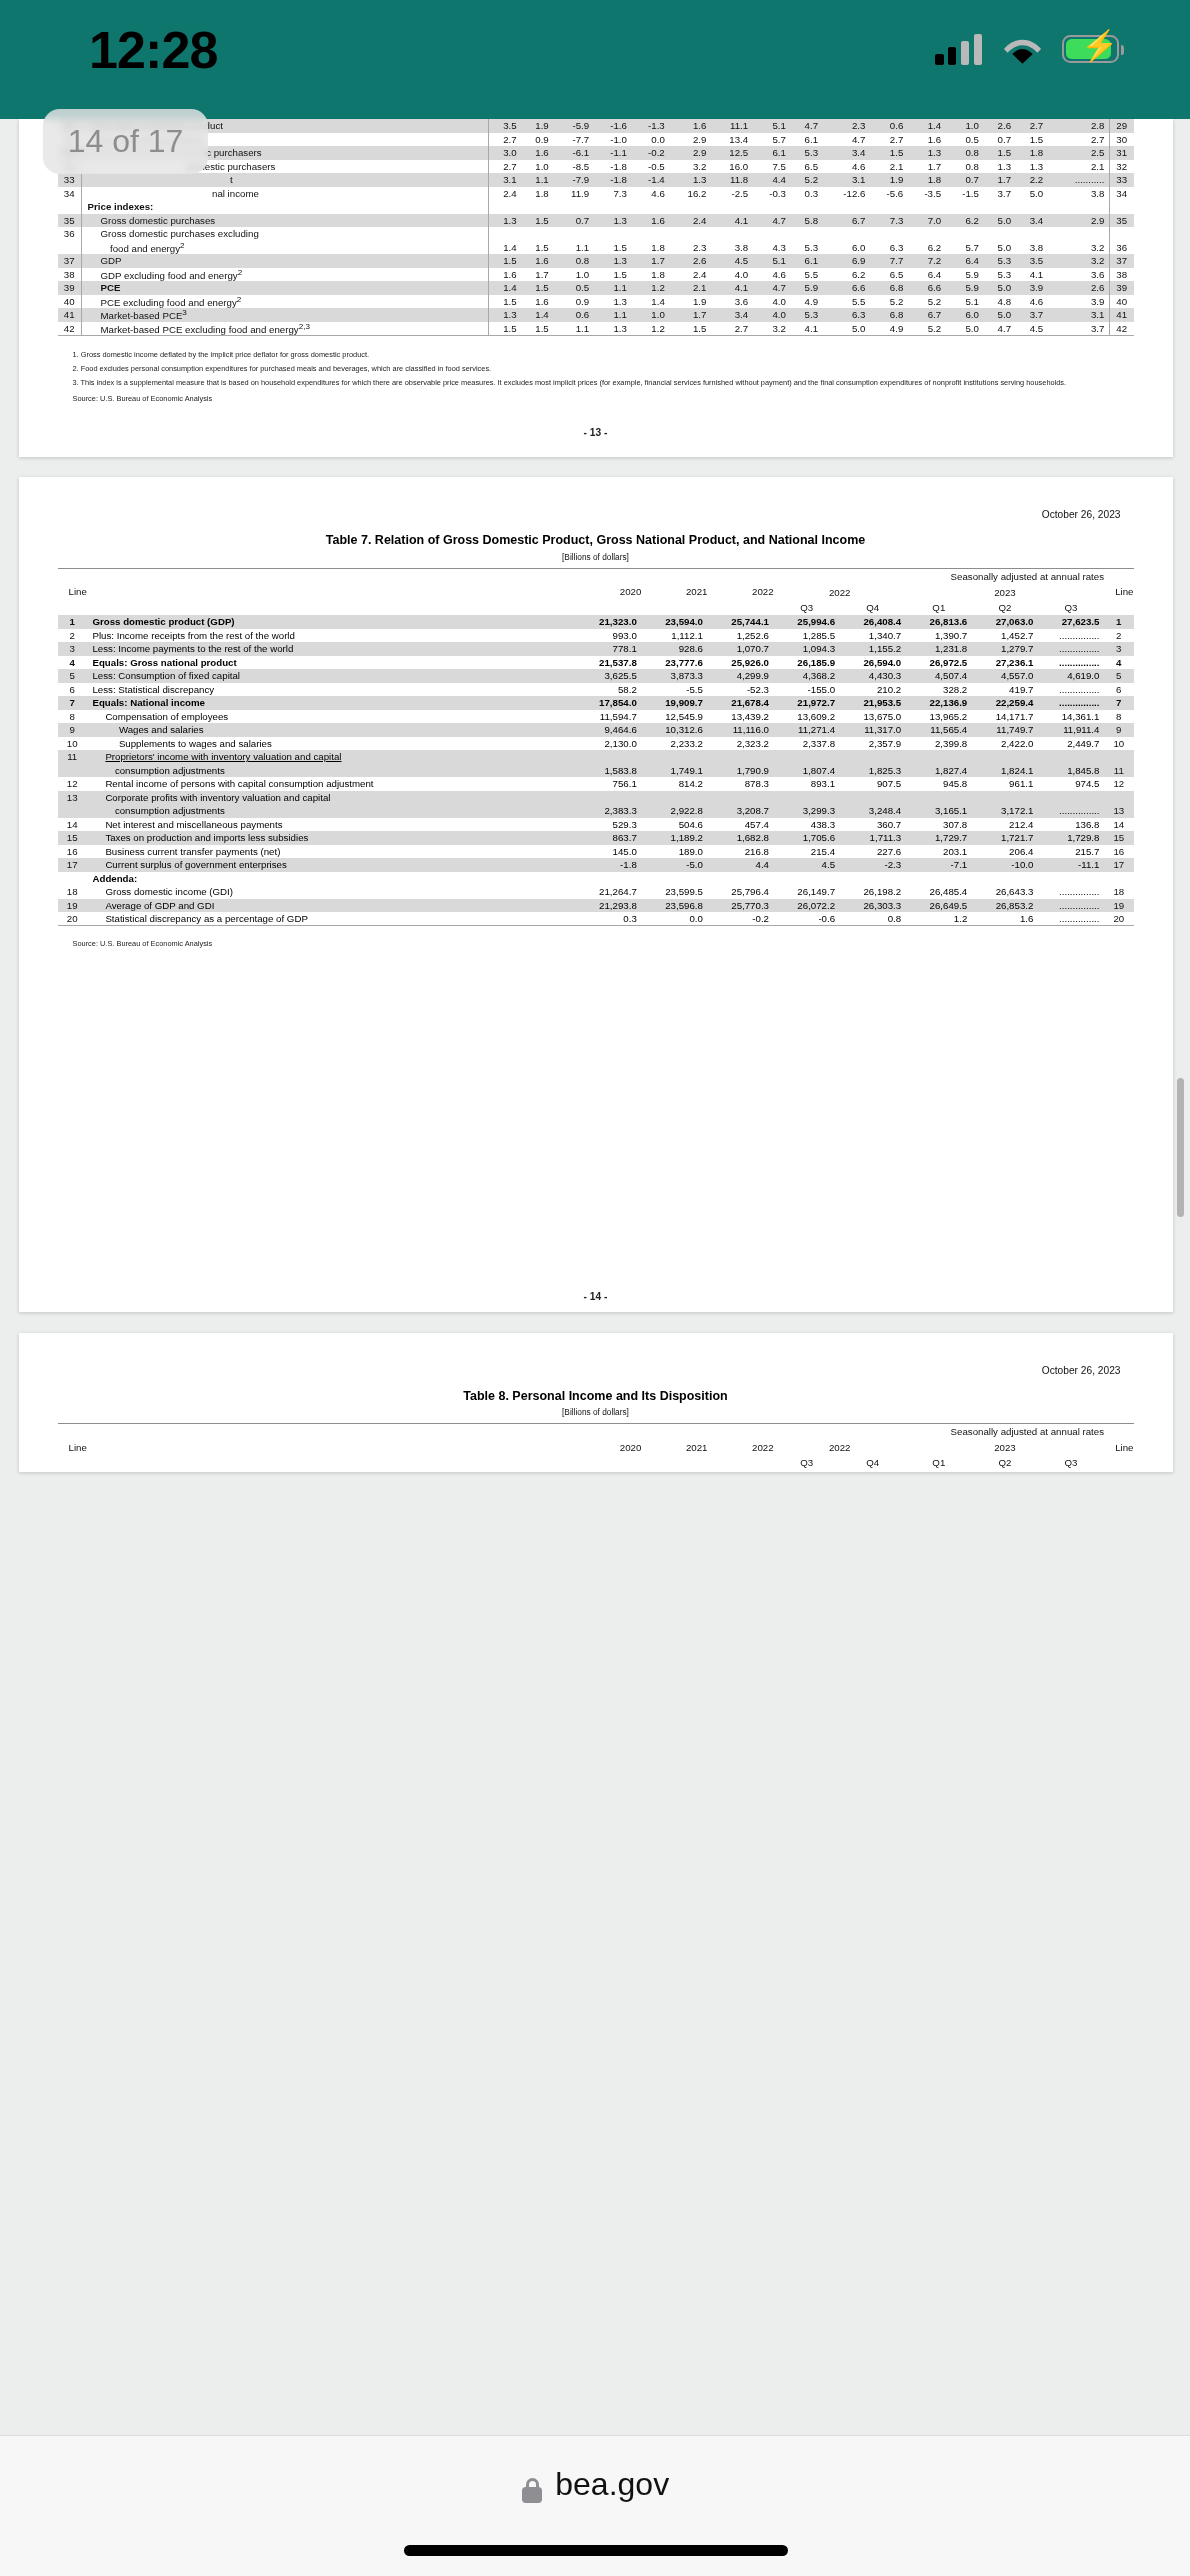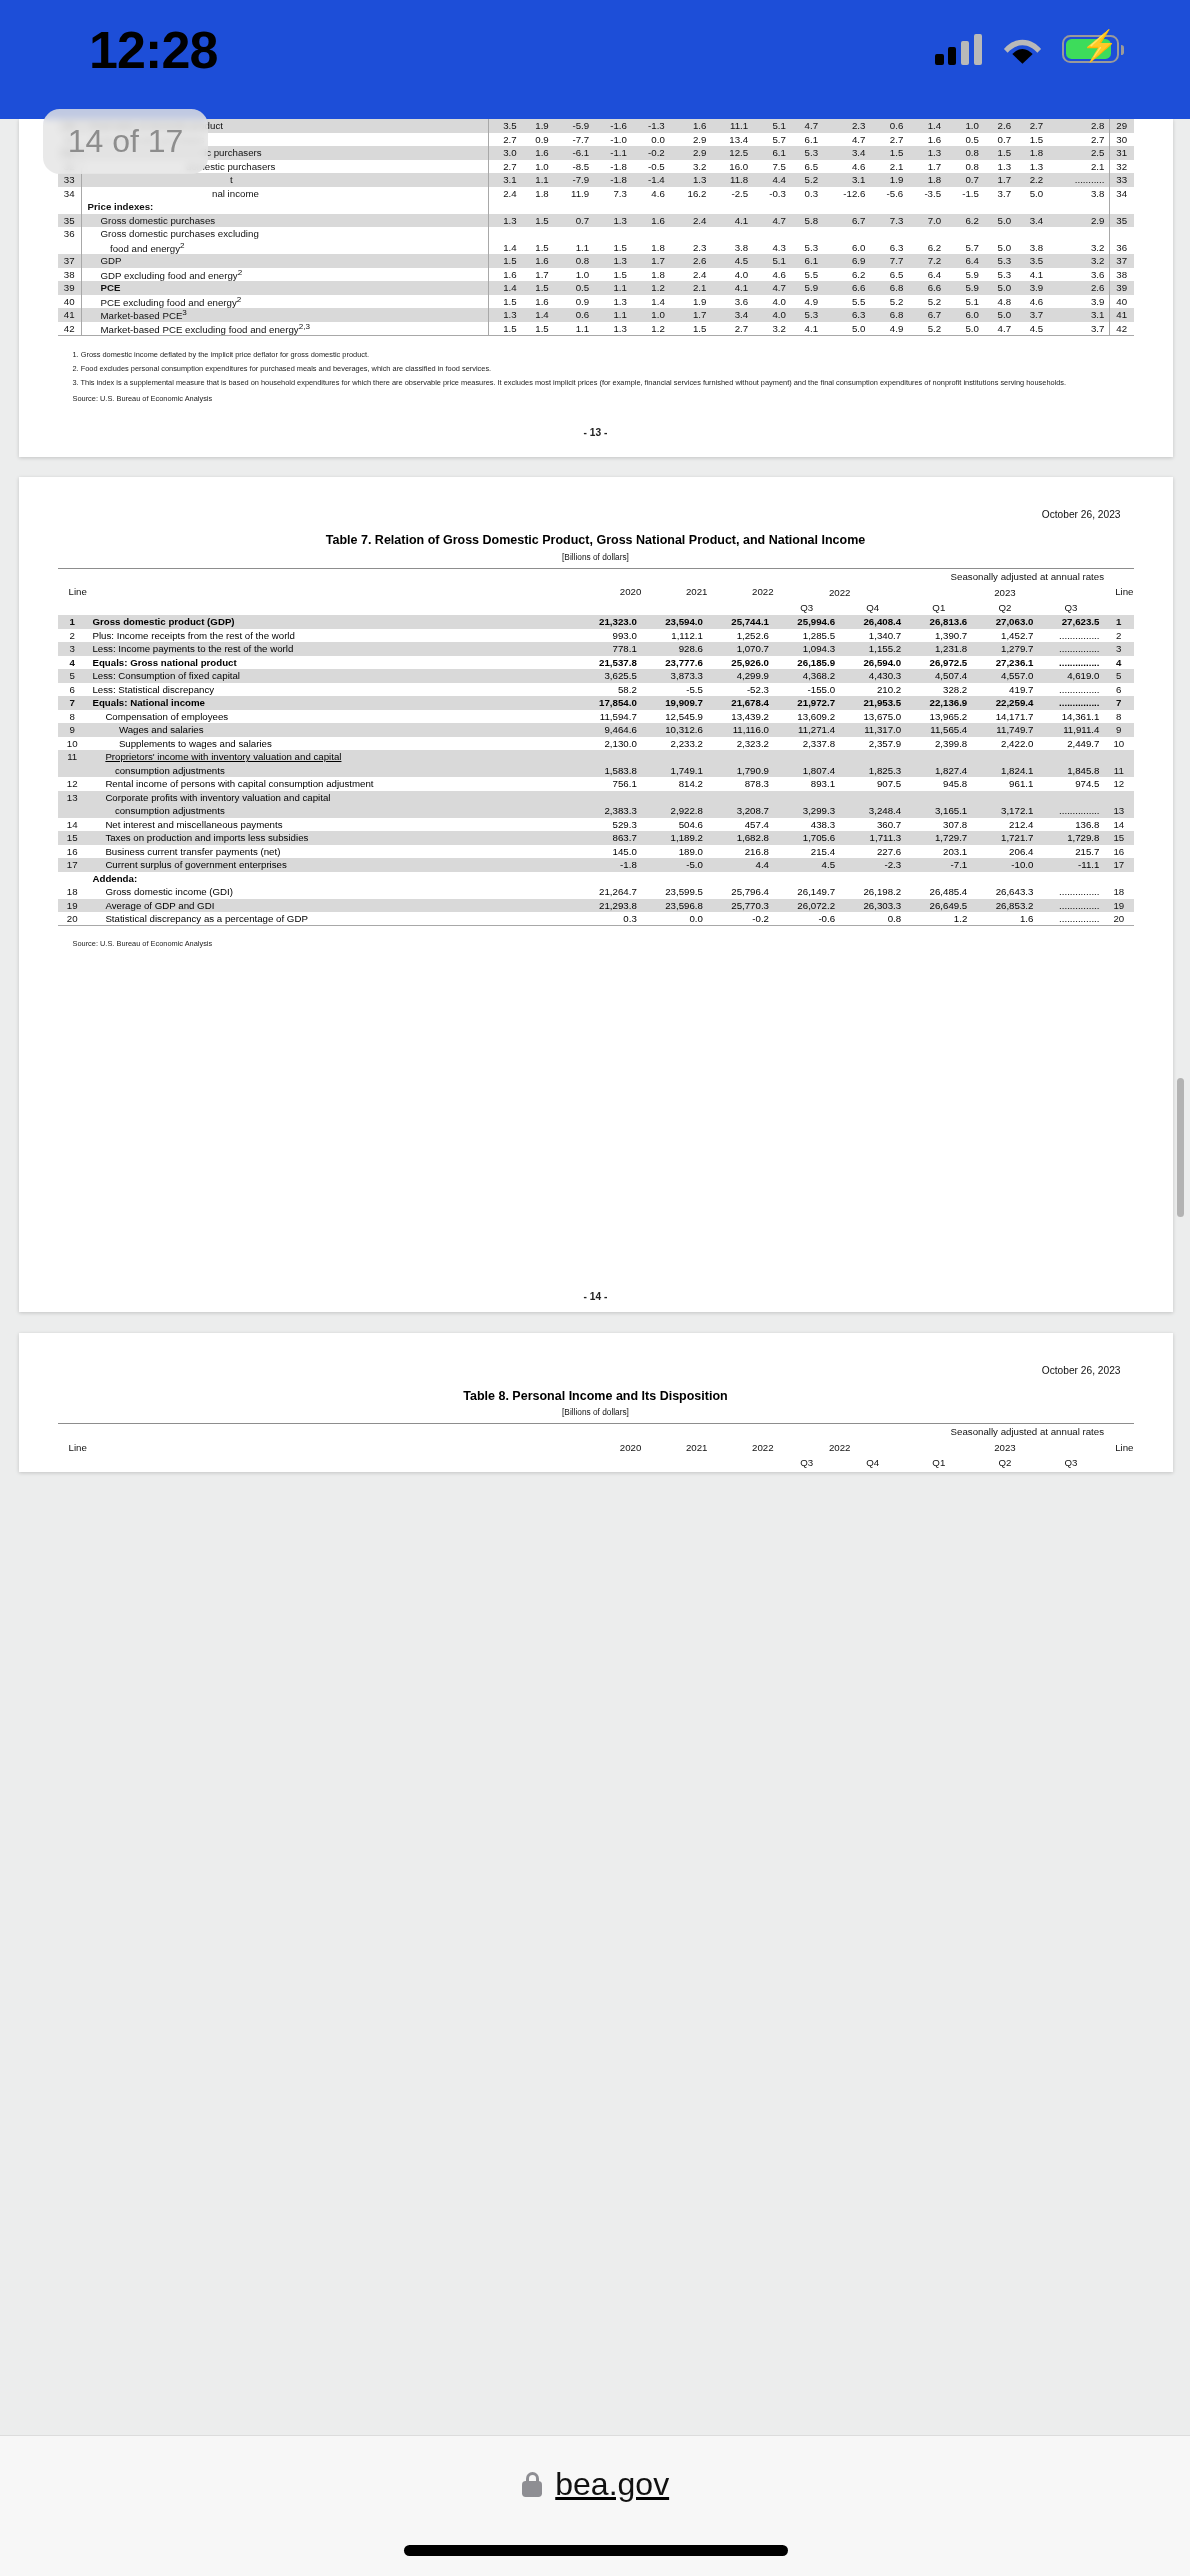--- a/index.html
+++ b/index.html
@@ -7,21 +7,21 @@
     width:1191px; height:2576px;
     background:#f7f7f7;
     font-family:"Liberation Sans", sans-serif;
     overflow:hidden;
   }
   #root{position:relative;width:1191px;height:2576px;background:#eceded;}
 
   
   .statusbar{
     position:absolute;top:0;left:0;width:1191px;height:119px;
-    background:#1d4ed8;
+    background:#0f766e;
   }
   .sb-time{
     position:absolute;left:89px;top:20.4px;
     font-size:52px;font-weight:600;letter-spacing:-0.9px;color:#000;
     font-family:"Liberation Sans", sans-serif;
   }
   .sb-right{position:absolute;right:72px;top:33px;display:flex;align-items:center;gap:20.4px;}
   .cell-bars{display:flex;align-items:flex-end;gap:4.6px;height:32px;}
   .cell-bars i{display:block;width:8.3px;border-radius:1.9px;background:#000;}
   .cell-bars i:nth-child(1){height:11px;}
@@ -103,21 +103,21 @@
     background:#b3b3b3;border-radius:3.7px;z-index:30;
   }
 
   
   .bottombar{
     position:absolute;left:0;bottom:0;width:1191px;height:141px;
     background:#f7f7f7;border-top:0.9px solid #dcdcdc;
   }
   .urlrow{
     position:absolute;top:30px;left:0;width:100%;
-    display:flex;align-items:center;justify-content:center;gap:13px;text-decoration:underline;
+    display:flex;align-items:flex-end;justify-content:center;gap:13px;
   }
   .lockico{width:20.4px;height:25px;position:relative;}
   .lockico .body{position:absolute;bottom:0;left:0;width:20.4px;height:16px;background:#8e8e93;border-radius:3.7px;}
   .lockico .shack{position:absolute;top:0;left:3.7px;width:13px;height:12px;border:3.2px solid #8e8e93;border-bottom:none;border-radius:7.4px 7.4px 0 0;}
   .urltext{font-size:32px;color:#111;}
   .homeind{
     position:absolute;bottom:20.4px;left:50%;transform:translateX(-50%);
     width:384px;height:10.2px;background:#000;border-radius:5.6px;
   }
 </style>

